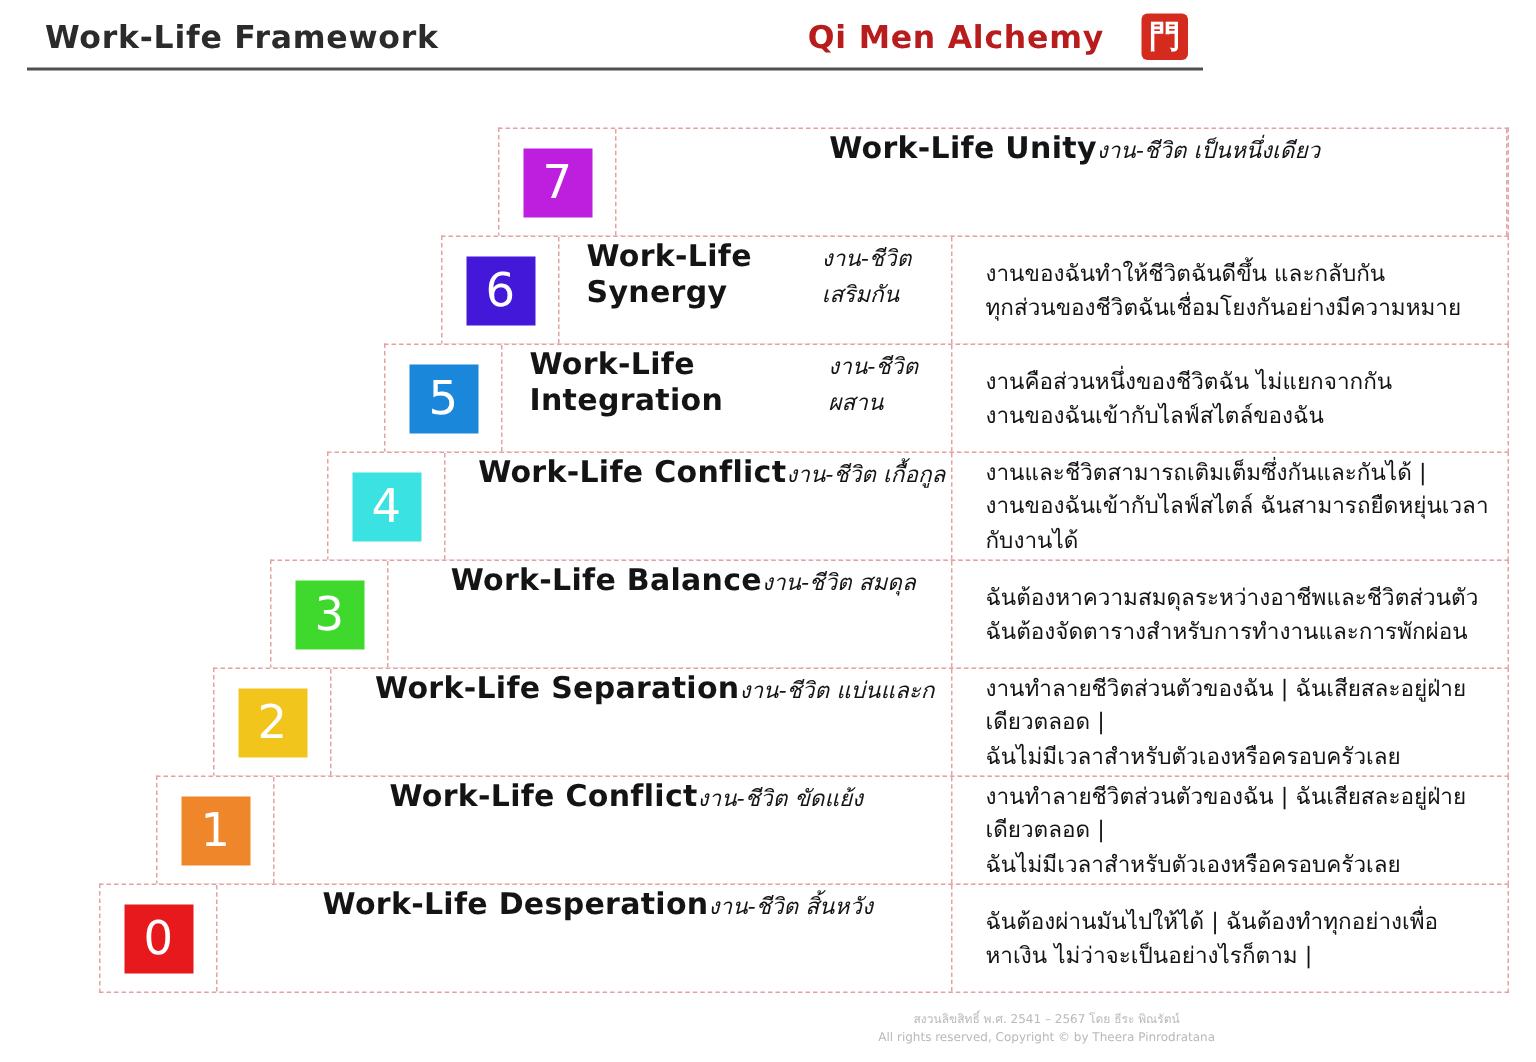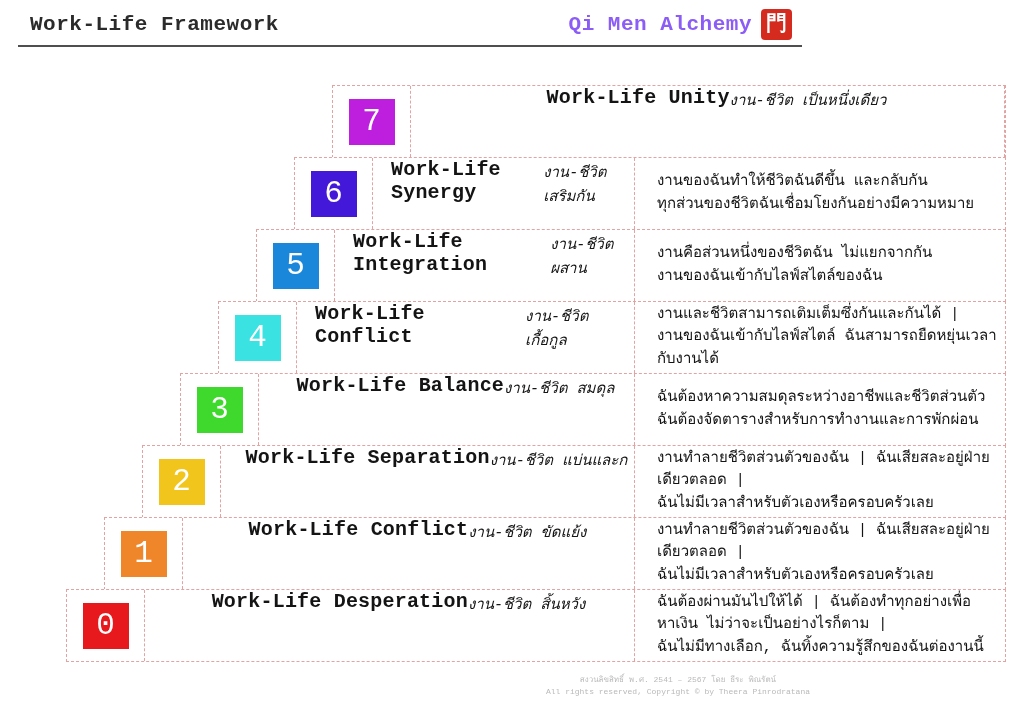--- a/index.html
+++ b/index.html
@@ -1,24 +1,24 @@
 <!DOCTYPE html>
 <html><head>
 <meta charset="utf-8">
 <style>
   * { margin:0; padding:0; box-sizing:border-box; }
   html,body { width:1024px; height:708px; background:#ffffff; overflow:hidden;
     font-family:"DejaVu Sans","Liberation Sans",sans-serif; }
-  .page { position:relative; width:820px; height:708px; background:#fff;font-family:Liberation Mono, monospace; }
+  .page { position:relative; width:820px; height:708px; background:#fff; }
 
   
   .header-title { position:absolute; left:30px; top:13px; font-size:21px; font-weight:600;
     color:#2b2b2b; letter-spacing:0.5px; }
-  .brand { position:absolute; right:68px; top:13px; font-size:21px; font-weight:600;
-    color:#8b5cf6; letter-spacing:0.5px; }
+  .brand { position:absolute; right:84px; top:13px; font-size:21px; font-weight:600;
+    color:#b91c1c; letter-spacing:0.5px; }
   .logo { position:absolute; right:28px; top:9px; width:31px; height:31px;
     border-radius:4px; color:#fff; font-size:21px; line-height:31px; text-align:center;
     font-weight:bold; }
   .rule { position:absolute; top:45px; left:18px; right:18px; border-top:2px solid #4f4f4f; }
 
   
   .levels { position:absolute; left:66px; top:86px; width:940px; }
   .level-row { display:flex; height:73px; border:1px dashed #e2a3a3; margin-top:-1px;
     background:#fff; }
   .num-cell { width:78px; flex:0 0 78px; border-right:1px dashed #e2a3a3;
@@ -145,21 +145,20 @@
   <div class="level-row" style="margin-left: 0px;">
     <div class="num-cell">
       <div class="num-box" style="background: rgb(232, 25, 28);">0</div>
     </div>
     <div class="title-cell">
       <div class="lvl-title">Work-Life Desperation</div>
       <div class="lvl-subtitle">งาน-ชีวิต สิ้นหวัง</div>
     </div>
     <div class="desc-cell">
       <div>ฉันต้องผ่านมันไปให้ได้ | ฉันต้องทำทุกอย่างเพื่อหาเงิน ไม่ว่าจะเป็นอย่างไรก็ตาม |</div>
-      <div>ฉันไม่มีทางเลือก, ฉันทิ้งความรู้สึกของฉันต่องานนี้</div>
     </div>
   </div>
 </div>
 
   <div class="footer">
     <div>สงวนลิขสิทธิ์ พ.ศ. 2541 – 2567 โดย ธีระ พิณรัตน์</div>
     <div>All rights reserved, Copyright © by Theera Pinrodratana</div>
   </div>
 
 </div>

